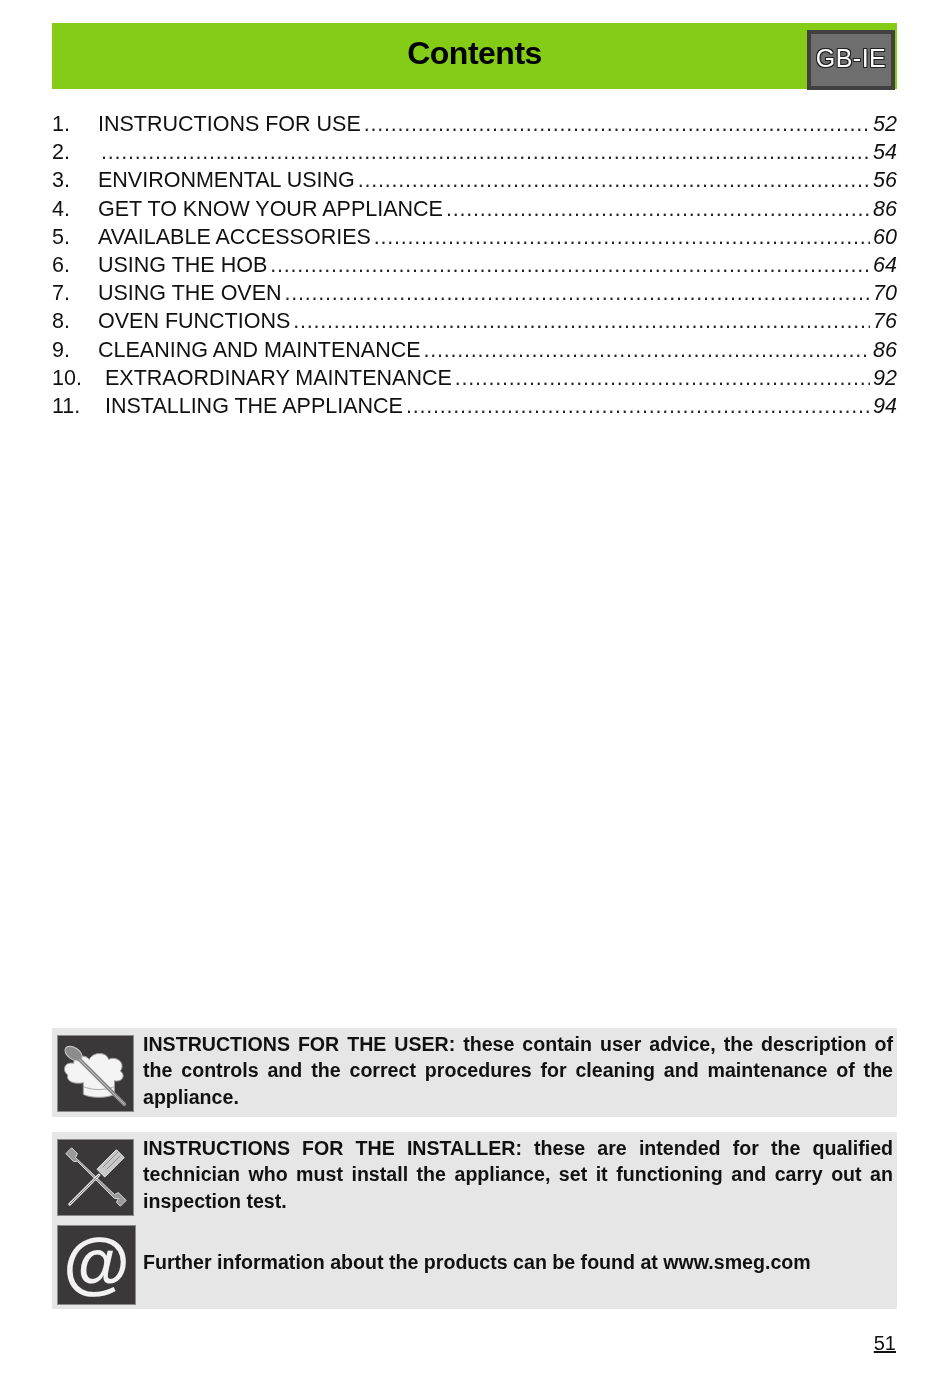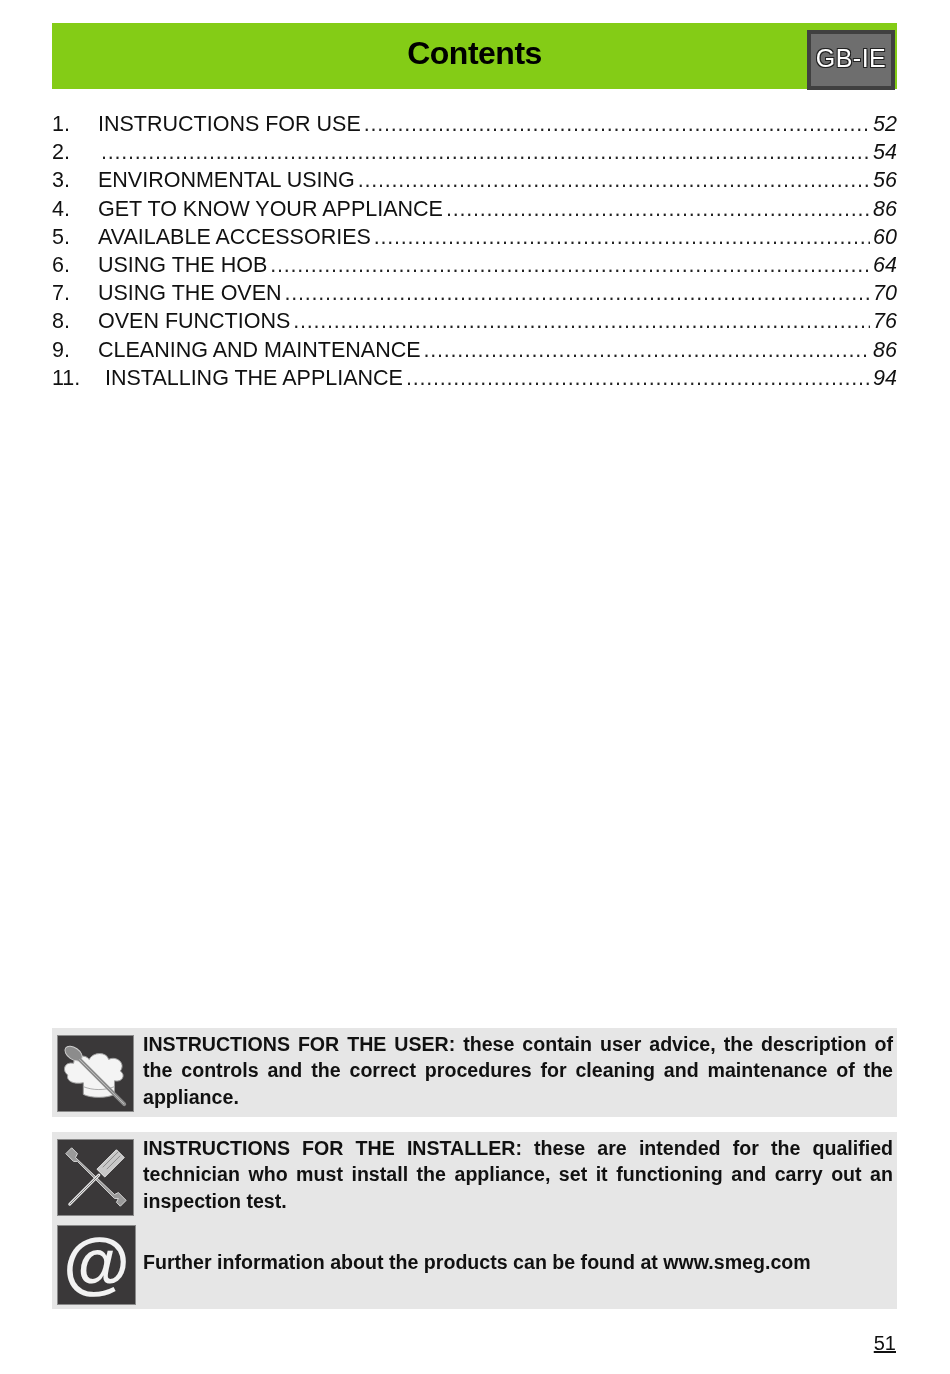--- a/index.html
+++ b/index.html
@@ -96,20 +96,26 @@
     <span class="toc-dots"></span>
     <span class="toc-page">76</span>
   </div>
   <div class="toc-row">
     <span class="toc-num">9.</span>
     <span class="toc-label">CLEANING AND MAINTENANCE</span>
     <span class="toc-dots"></span>
     <span class="toc-page">86</span>
   </div>
   <div class="toc-row">
+    <span class="toc-num wide">10.</span>
+    <span class="toc-label">EXTRAORDINARY MAINTENANCE</span>
+    <span class="toc-dots"></span>
+    <span class="toc-page">92</span>
+  </div>
+  <div class="toc-row">
     <span class="toc-num wide">11.</span>
     <span class="toc-label">INSTALLING THE APPLIANCE</span>
     <span class="toc-dots"></span>
     <span class="toc-page">94</span>
   </div>
 </div>
 
 <div class="note note-user">
   <div class="note-icon">
     <svg viewBox="0 0 77 77">

